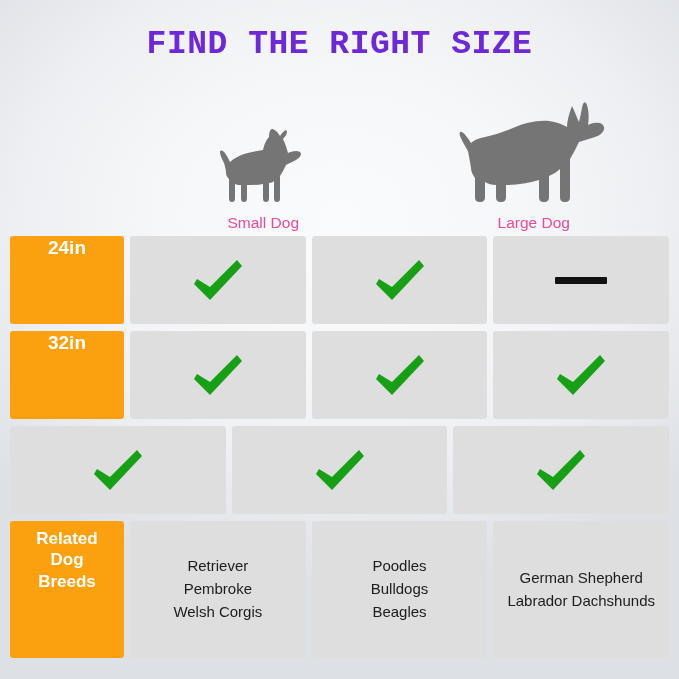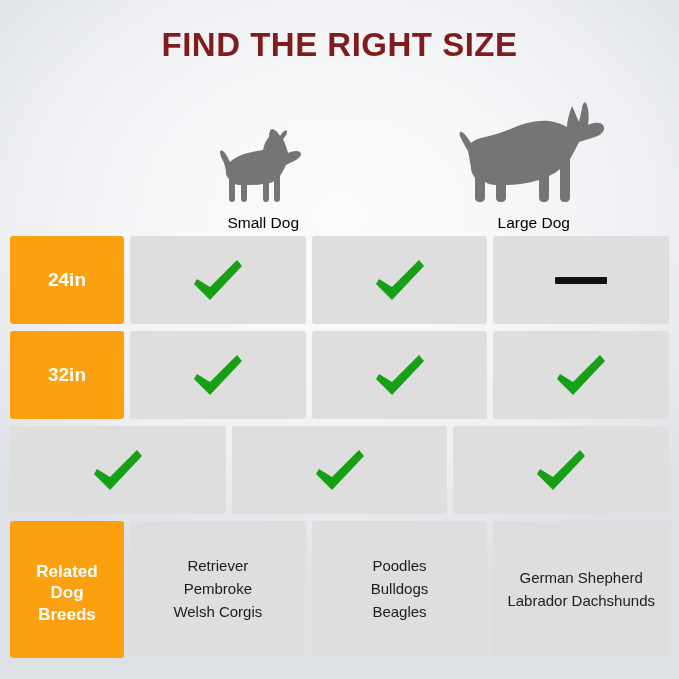--- a/index.html
+++ b/index.html
@@ -28,22 +28,22 @@
     position: absolute;
     top: 26px;
     left: 0;
     width: 679px;
     text-align: center;
   }
   .title {
     font-size: 33px;
     font-weight: bold;
     letter-spacing: 0.5px;
-    color: #7f1d1d;
-    font-family: Liberation Sans, sans-serif;
+    color: #6d28d9;
+    font-family: Liberation Mono, monospace;
     white-space: nowrap;
   }
 
   
   .dog-header {
     position: absolute;
     top: 92px;
     left: 10px;
     width: 659px;
     height: 140px;
@@ -69,21 +69,21 @@
   .dog-art {
     display: flex;
     align-items: flex-end;
     justify-content: center;
     height: 105px;
   }
   .dog-art svg { display: block; }
   .dog-label {
     margin-top: 8px;
     font-size: 15.5px;
-    color: #000000;
+    color: #ec4899;
     font-family: "Liberation Sans", sans-serif;
     white-space: nowrap;
   }
 
   
   .matrix {
     position: absolute;
     top: 236px;
     left: 10px;
     width: 659px;
@@ -100,21 +100,20 @@
   }
   .mrow.r-size { height: 88px; }
   .mrow.r-breeds { height: 137px; }
 
   .size-cell {
     width: 114px;
     flex: 0 0 114px;
     background: #FBA00F;
     border-radius: 3px;
     display: flex;
-    align-items: center;
     justify-content: center;
     text-align: center;
   }
   .size-cell .size-text {
     color: #FFFFFF;
     font-size: 19px;
     font-weight: bold;
     line-height: 1.25;
     font-family: "Liberation Sans", sans-serif;
   }

